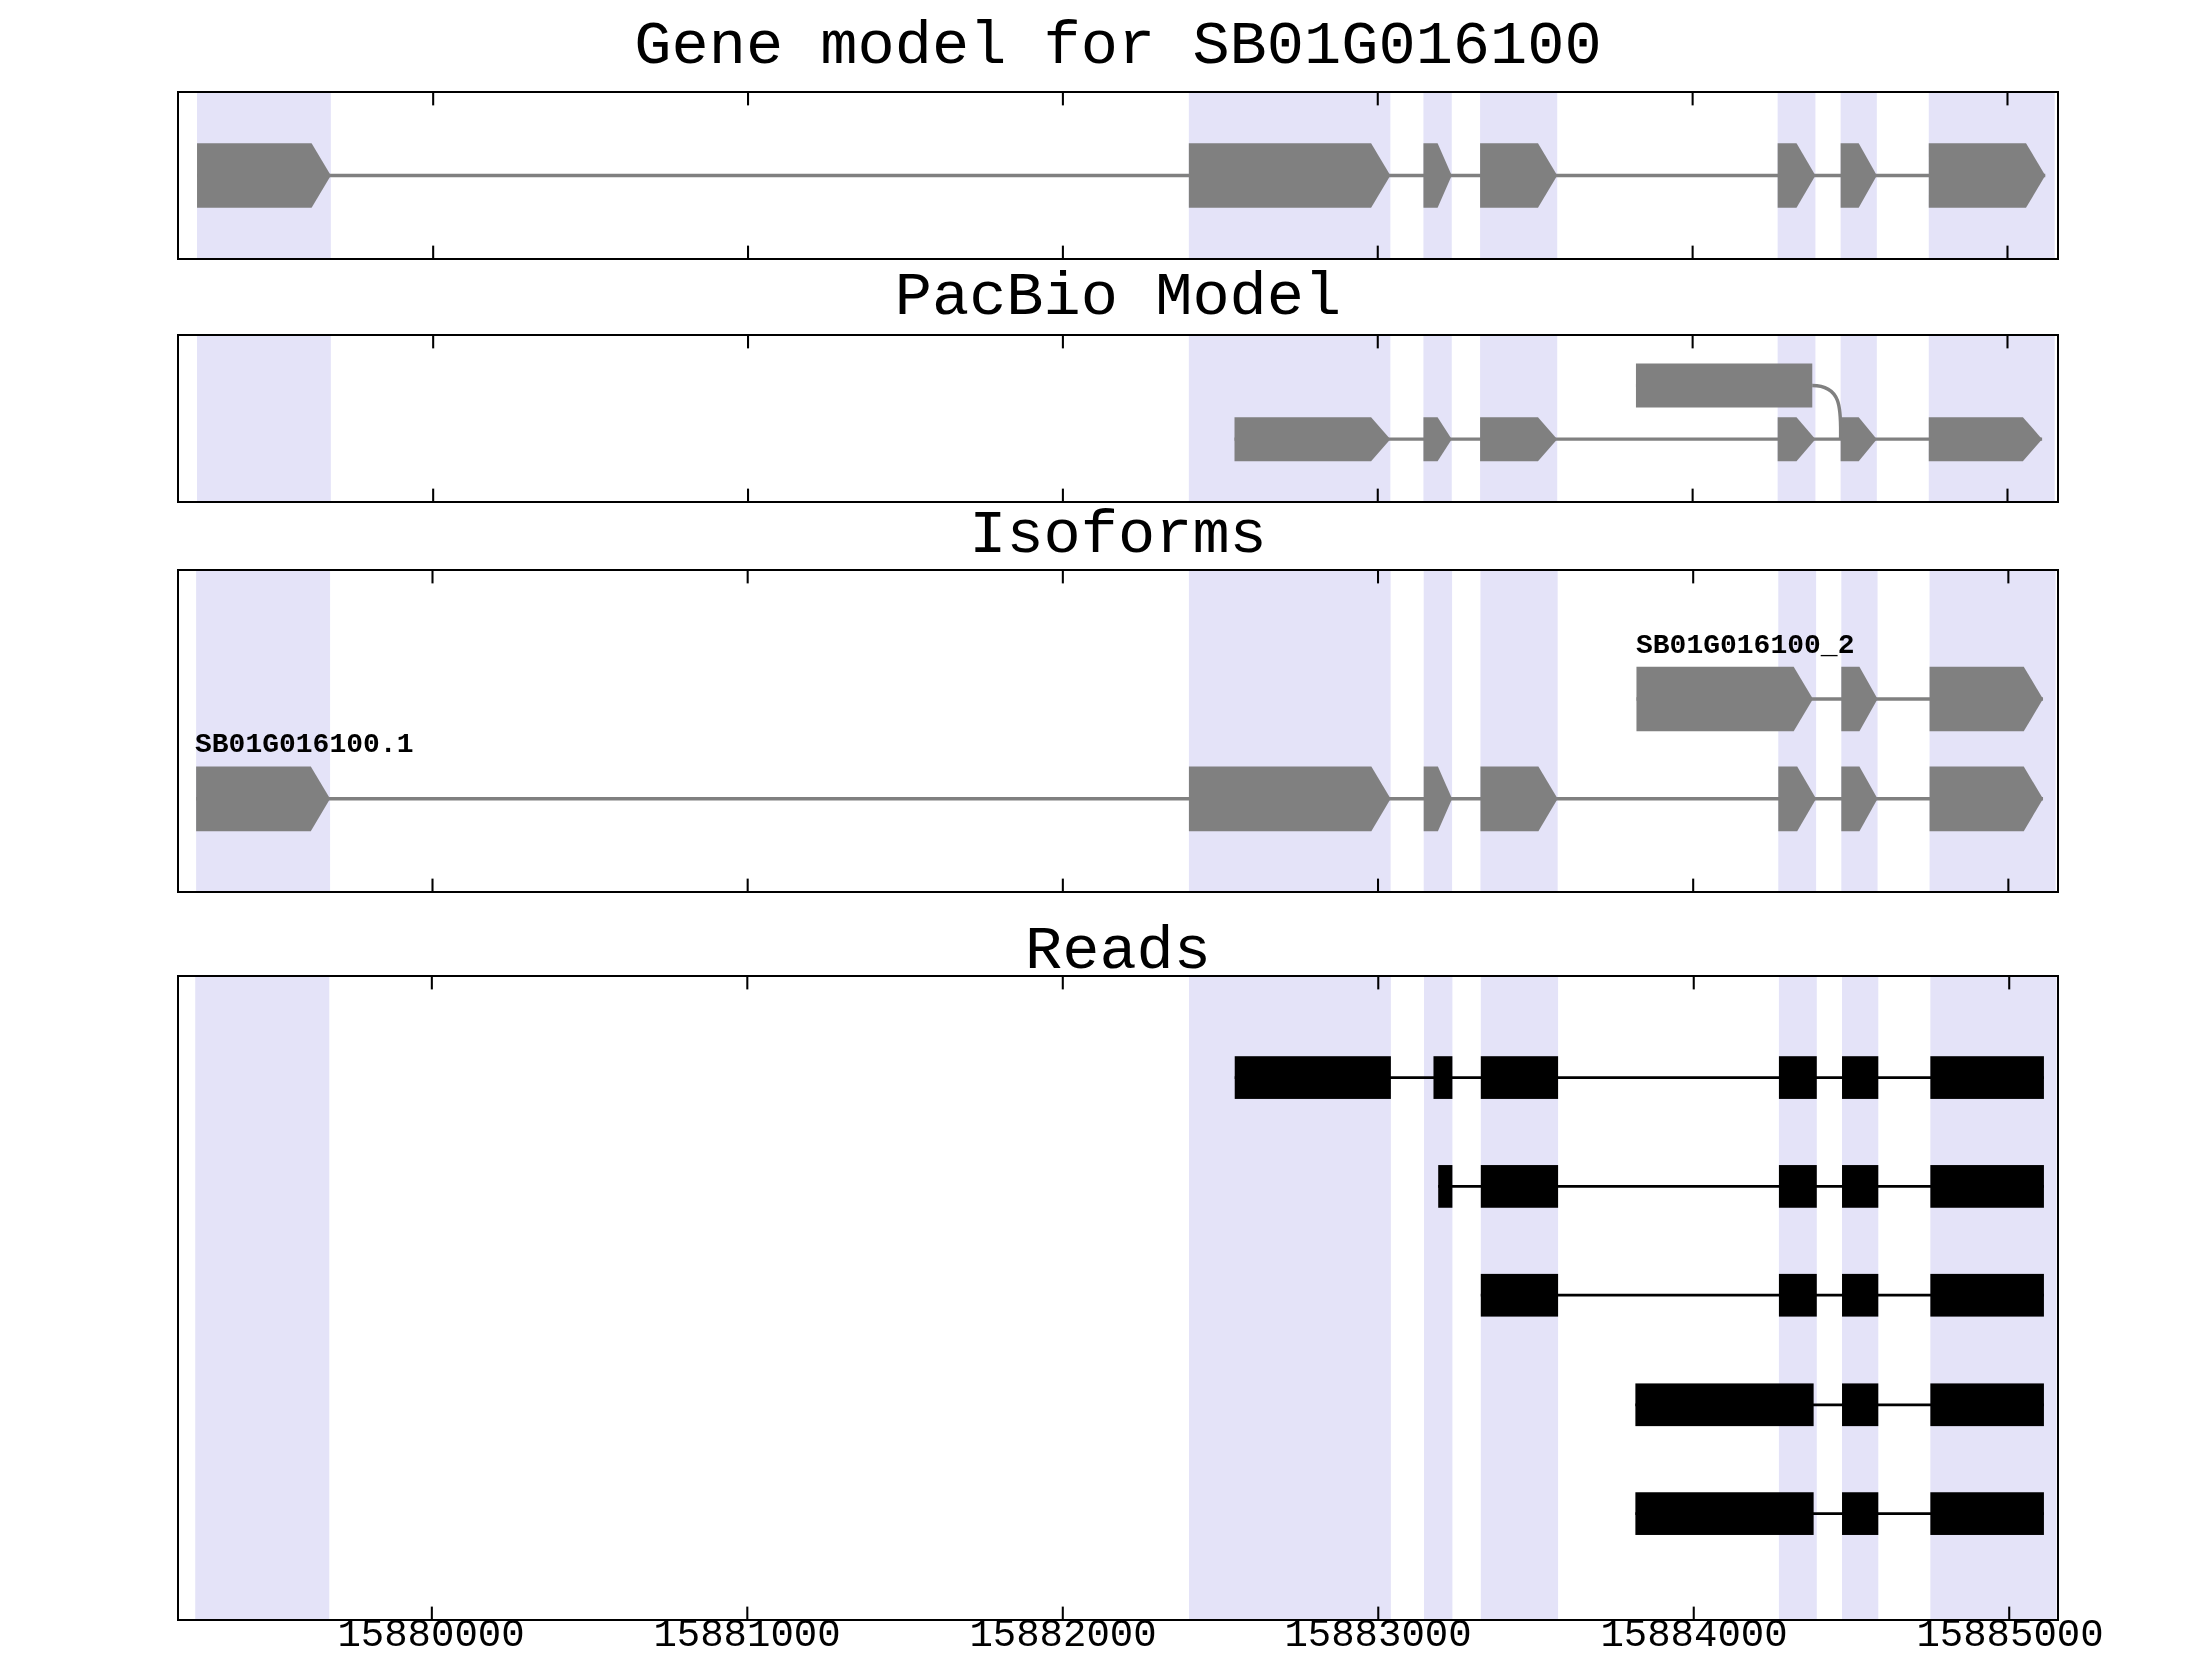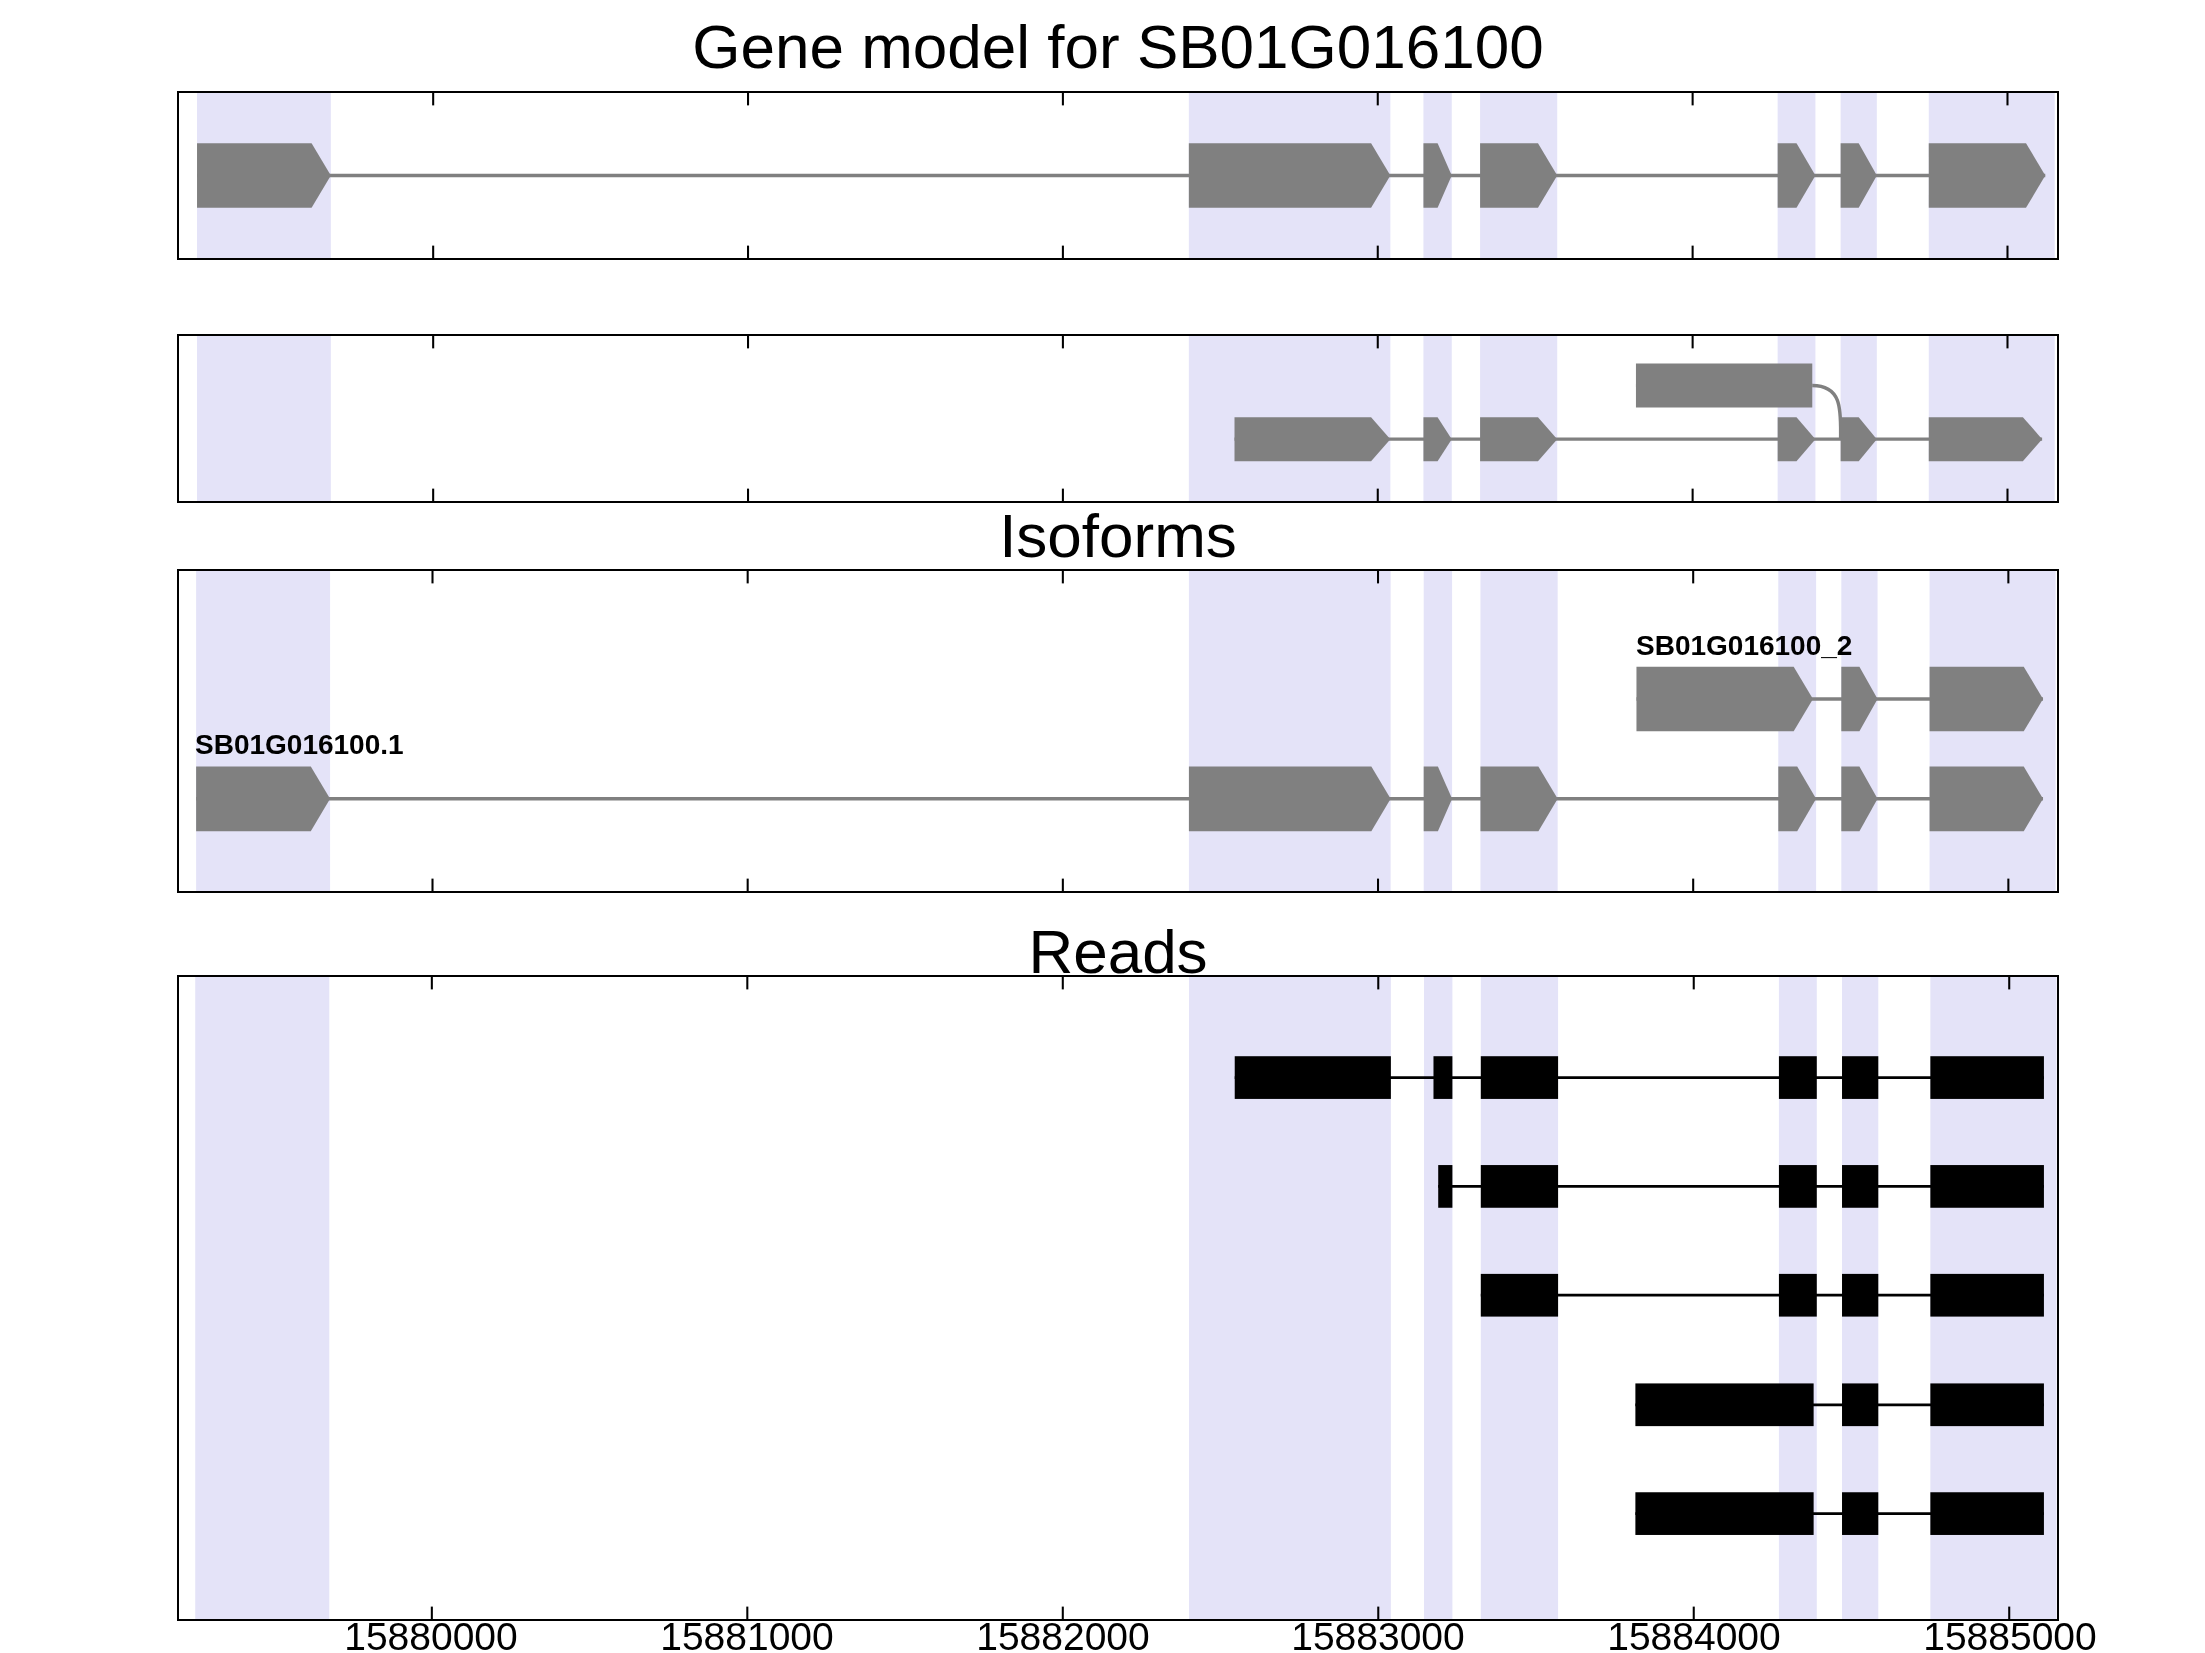--- a/index.html
+++ b/index.html
@@ -1,18 +1,18 @@
 <!DOCTYPE html>
 <html style="font-size:11px"><head>
 <meta charset="utf-8">
 <style>
   html,body{margin:0;padding:0;background:#ffffff;}
   .figure{
     position:relative;width:2114px;height:1654px;background:#ffffff;overflow:hidden;
-    font-family:Liberation Sans, sans-serif;color:#000;padding-left:24px;
+    font-family:Liberation Mono, monospace;color:#000;padding-left:24px;
   }
   .panel{position:absolute;left:177px;border:2.1px solid #000;background:#ffffff;}
   .panel svg{display:block;}
   .p0{top:91px;}
   .p1{top:334px;}
   .p2{top:569px;}
   .p3{top:975px;}
   .fig-title{
     position:absolute;left:179px;width:1878px;text-align:center;
     font-size:62px;line-height:1.05;white-space:nowrap;
@@ -62,20 +62,21 @@
         <polygon points="22.899159663865547,73 189.54201680672267,73 217.54201680672267,120 189.54201680672267,167 22.899159663865547,167" fill="#808080"></polygon>
         <polygon points="1465.546218487395,73 1730.655462184874,73 1758.655462184874,120 1730.655462184874,167 1465.546218487395,167" fill="#808080"></polygon>
         <polygon points="1806.7436974789916,73 1827.3529411764707,73 1847.9621848739496,120 1827.3529411764707,167 1806.7436974789916,167" fill="#808080"></polygon>
         <polygon points="1889.1806722689075,73 1973.386554621849,73 2001.386554621849,120 1973.386554621849,167 1889.1806722689075,167" fill="#808080"></polygon>
         <polygon points="2321.974789915966,73 2349.453781512605,73 2376.9327731092435,120 2349.453781512605,167 2321.974789915966,167" fill="#808080"></polygon>
         <polygon points="2413.5714285714284,73 2439.9054621848736,73 2466.2394957983192,120 2439.9054621848736,167 2413.5714285714284,167" fill="#808080"></polygon>
         <polygon points="2541.8067226890757,73 2683.2605042016808,73 2711.2605042016808,120 2683.2605042016808,167 2541.8067226890757,167" fill="#808080"></polygon>
       </svg>
   </div>
 
+  <div class="fig-title t1">PacBio Model</div>
   <div class="panel p1">
     <svg width="1878" height="165" viewBox="0 0 2725 240">
         <rect x="22.899159663865547" y="0" width="194.6428571428571" height="240" fill="#e4e3f8"></rect>
         <rect x="1465.546218487395" y="0" width="293.1092436974791" height="240" fill="#e4e3f8"></rect>
         <rect x="1806.7436974789916" y="0" width="41.21848739495795" height="240" fill="#e4e3f8"></rect>
         <rect x="1889.1806722689075" y="0" width="112.20588235294144" height="240" fill="#e4e3f8"></rect>
         <rect x="2321.974789915966" y="0" width="54.957983193277414" height="240" fill="#e4e3f8"></rect>
         <rect x="2413.5714285714284" y="0" width="52.6680672268908" height="240" fill="#e4e3f8"></rect>
         <rect x="2541.8067226890757" y="0" width="183.19327731092426" height="240" fill="#e4e3f8"></rect>
         <line x1="366.38655462184875" y1="0" x2="366.38655462184875" y2="18" stroke="#000000" stroke-width="3"></line>

